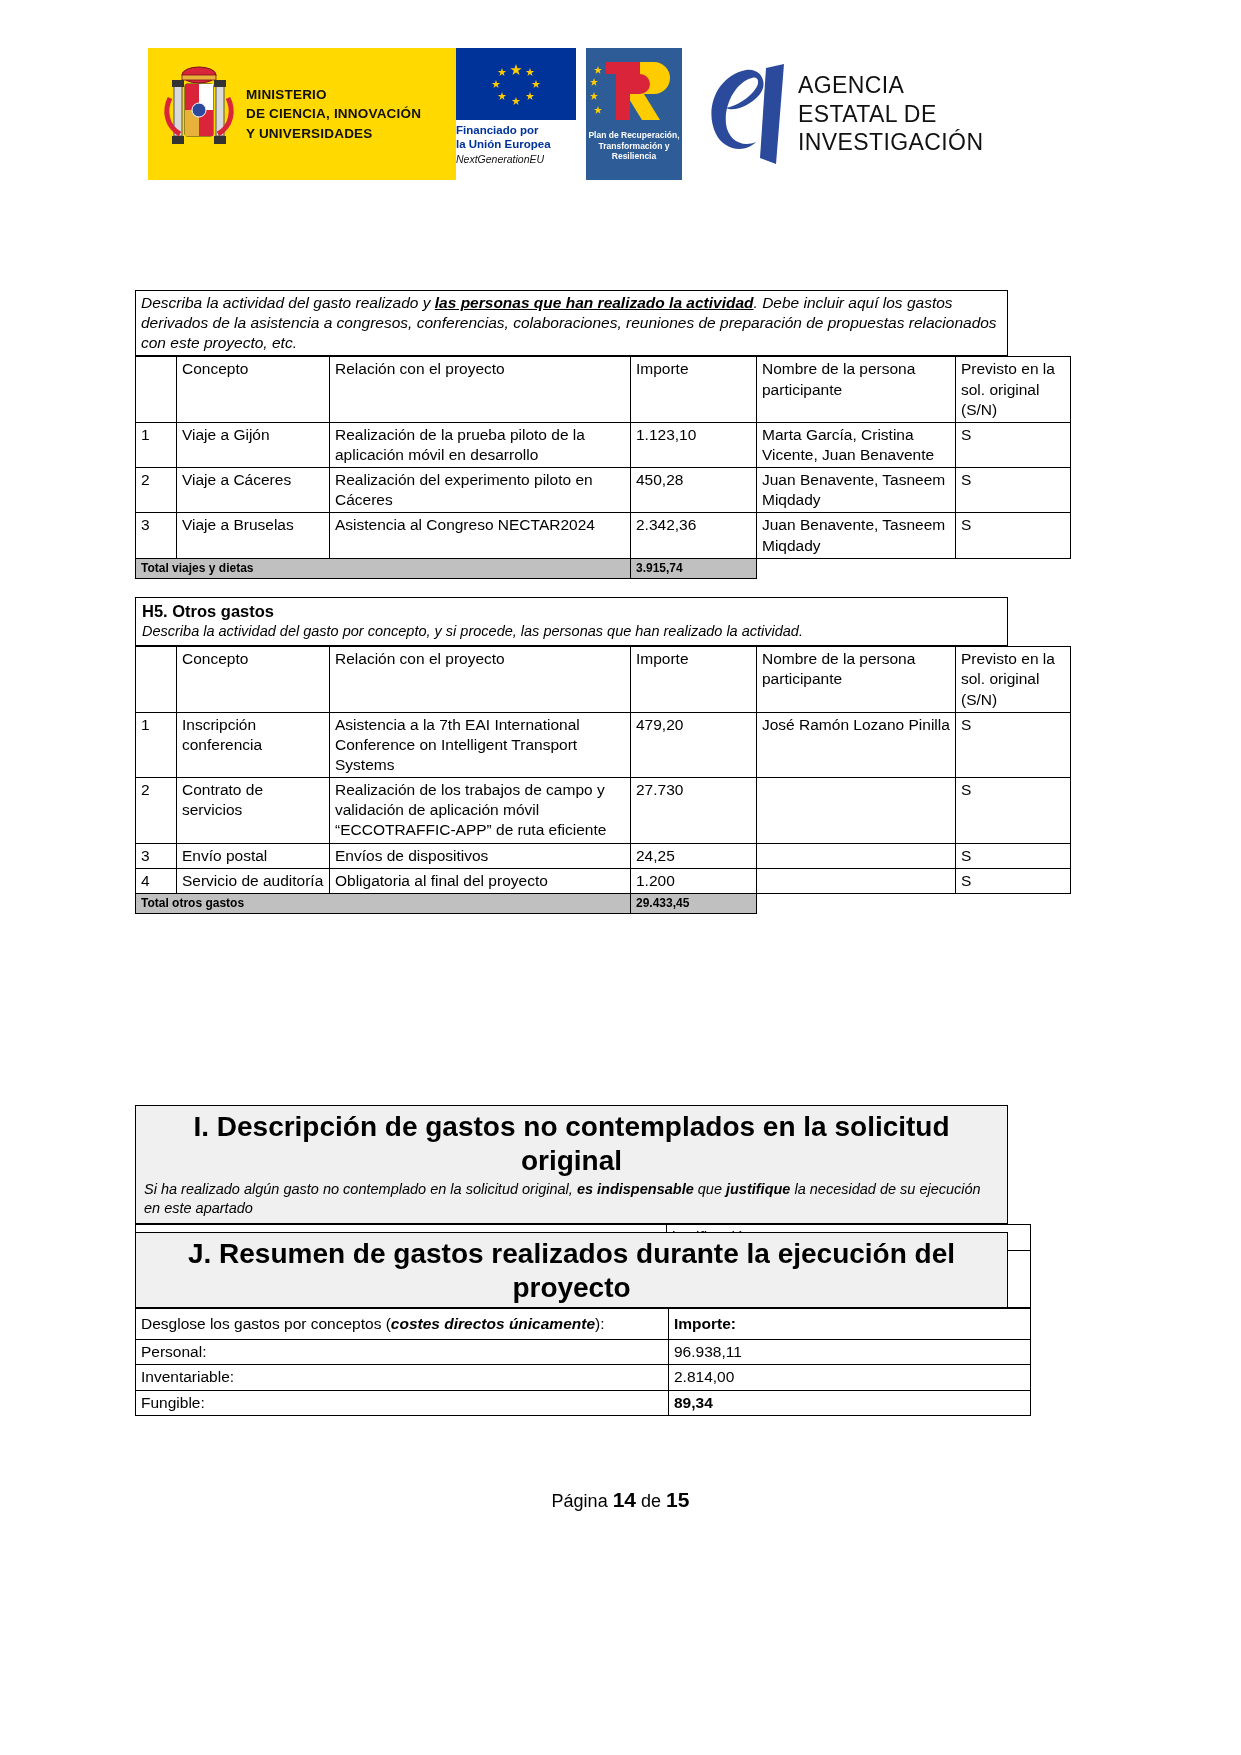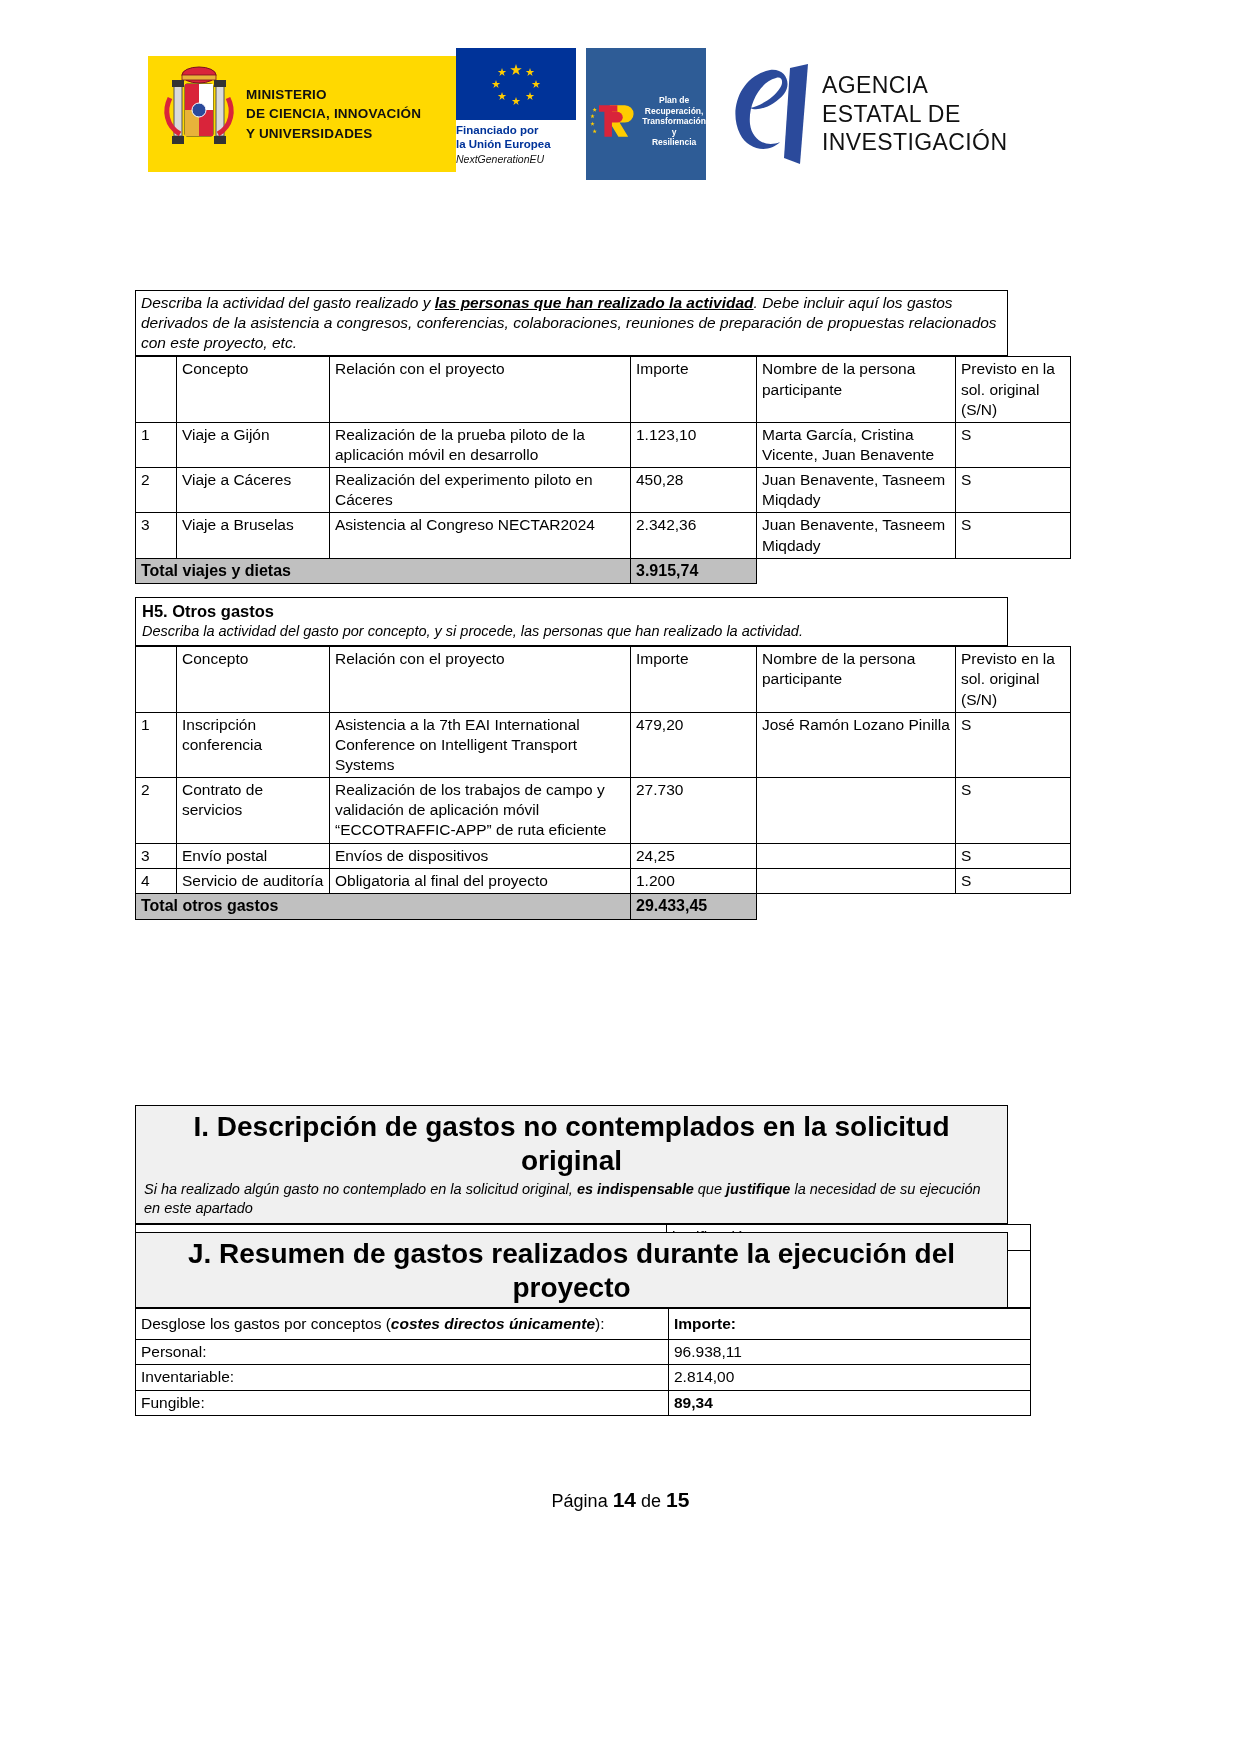--- a/index.html
+++ b/index.html
@@ -29,21 +29,21 @@
     left: 148px;
     top: 48px;
     height: 132px;
     display: flex;
     align-items: center;
     gap: 0px;
   }
   .logo-ministerio {
     background: #FFD900;
     width: 308px;
-    height: 116px;
+    height: 132px;
     display: flex;
     align-items: center;
     gap: 10px;
     padding-left: 14px;
     box-sizing: border-box;
   }
   .escudo {
     width: 74px;
     height: 104px;
     position: relative;
@@ -80,30 +80,30 @@
   }
   .eu-caption .ng {
     font-weight: normal;
     color: #111;
     font-size: 10.5px;
     display: block;
     padding-top: 2px;
     font-style: italic;
   }
   .logo-prtr {
-    width: 120px;
+    width: 96px;
     height: 132px;
     background: #2E5C96;
     margin-left: 10px;
     position: relative;
     display: flex;
-    flex-direction: row;
+    flex-direction: column;
     align-items: center;
     justify-content: flex-start;
-    padding-top: 13px;
+    padding-top: 6px;
     box-sizing: border-box;
   }
   .prtr-caption {
     color: #ffffff;
     font-size: 8.5px;
     line-height: 1.25;
     text-align: center;
     font-weight: bold;
     margin-top: 2px;
   }
@@ -158,21 +158,21 @@
   .num-col { width: 30px; text-align: left; font-weight: bold; }
   .concepto-col { width: 142px; }
   .relacion-col { width: 290px; }
   .importe-col { width: 115px; }
   .nombre-col { width: 188px; }
   .previsto-col { width: 104px; }
   td.amount { text-align: right; }
   tr.total td {
     background: #C0C0C0;
     font-weight: bold;
-    font-size: 16px;
+    font-size: 12px;
   }
   tr.total td.blankend {
     background: #ffffff;
     border: none;
     border-left: 1px solid #000;
   }
   .sec-title {
     font-weight: bold;
     font-size: 16.5px;
     padding: 3px 6px 0 6px;

